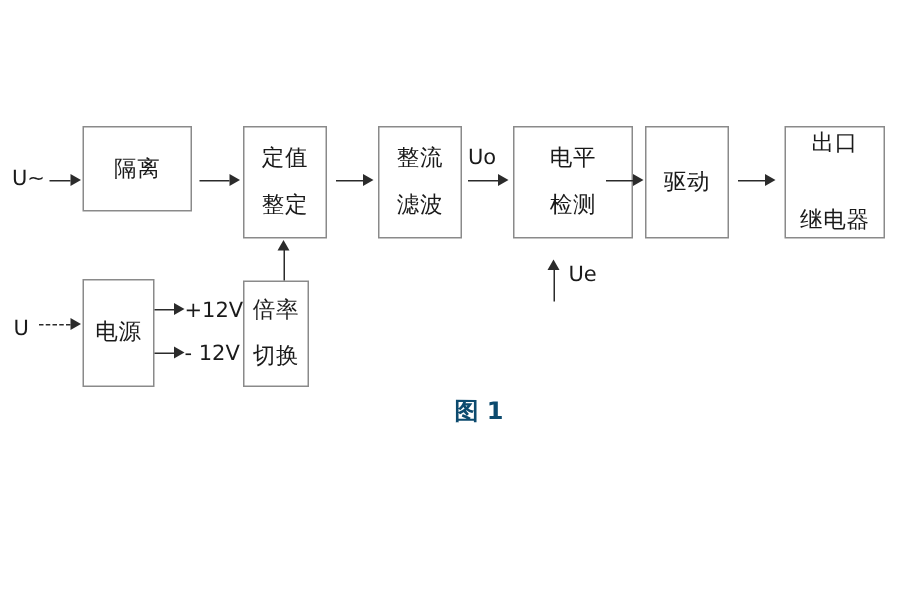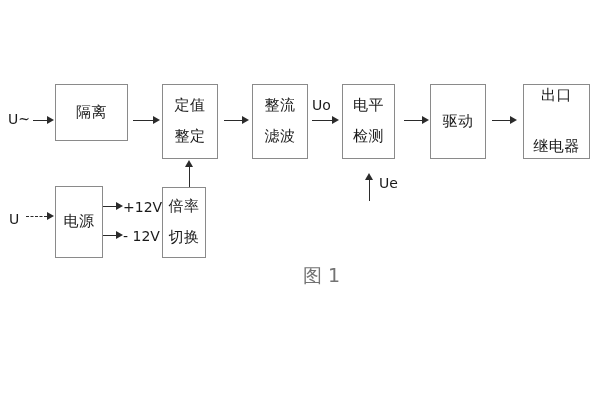--- a/index.html
+++ b/index.html
@@ -55,24 +55,25 @@
   }
   .rail-label {
     position: absolute;
     color: #1a1a1a;
     font-size: 14px;
     white-space: nowrap;
     line-height: 1;
   }
   .caption {
     position: absolute;
-    color: #737373;
-    font-size: 19px;
-    white-space: nowrap;
-    line-height: 1;
+    color: #0c4a6e;
+    font-size: 16px;
+    white-space: nowrap;
+    line-height: 1;
+    font-weight: bold;
   }
   
   .arrow-h {
     position: absolute;
     height: 9px;
     display: block;
   }
   .arrow-h .shaft {
     position: absolute;
     left: 0;
@@ -156,21 +157,21 @@
     <span class="ln">滤波</span>
   </div>
 
   <span class="signal-label" style="left:312px; top:98px;">Uo</span>
 
   <span class="arrow-h" style="left:312px; top:116px; width:28px;">
     <span class="shaft" style="width:20px;"></span>
     <span class="head" style="left:20px;"></span>
   </span>
 
-  <div class="node" style="left:342px; top:84px; width:53px; height:75px;text-align:right;">
+  <div class="node" style="left:342px; top:84px; width:80px; height:75px;text-align:right;">
     <span class="ln">电平</span>
     <span class="ln">检测</span>
   </div>
 
   <span class="arrow-h" style="left:404px; top:116px; width:26px;">
     <span class="shaft" style="width:18px;"></span>
     <span class="head" style="left:18px;"></span>
   </span>
 
   <div class="node" style="left:430px; top:84px; width:56px; height:75px;">

